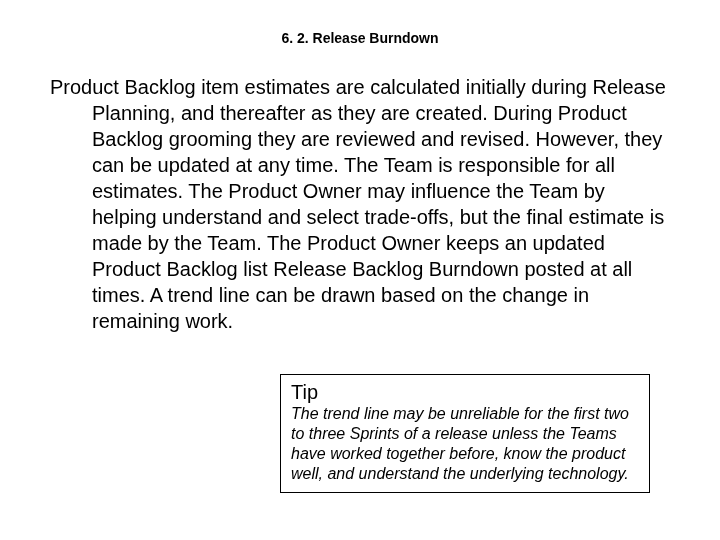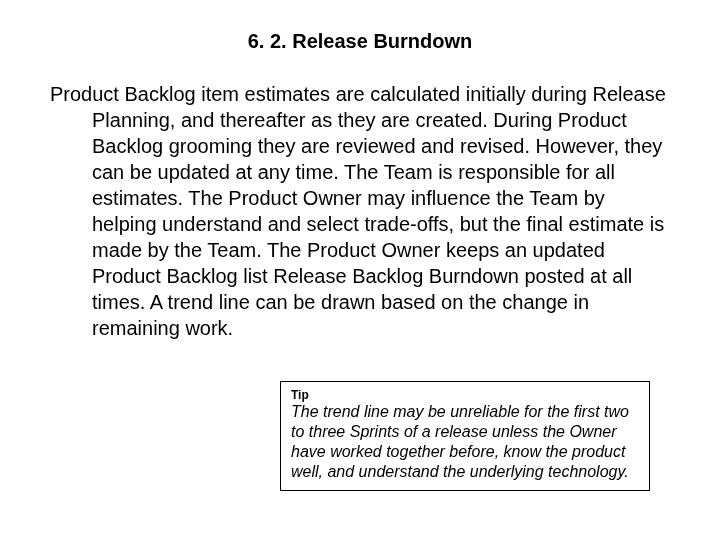--- a/index.html
+++ b/index.html
@@ -9,52 +9,52 @@
     }
     body {
       width: 720px;
       height: 540px;
       background: #ffffff;
       font-family: Arial, Helvetica, sans-serif;
       color: #000000;
       padding: 30px 50px;
     }
     .heading {
-      font-size: 20px;
+      font-size: 14px;
       font-weight: bold;
       text-align: center;
       margin-bottom: 28px;
     }
     .body-text {
       font-size: 20px;
       line-height: 1.3;
       padding-left: 0;
       text-indent: -42px;
       margin-left: 42px;
     }
     .tip-box {
       border: 1px solid #000000;
       width: 370px;
       margin-left: 230px;
       margin-top: 40px;
       padding: 6px 10px 8px 10px;
     }
     .tip-title {
-      font-size: 12px;
-      font-weight: bold;
+      font-size: 20px;
+      font-weight: normal;
     }
     .tip-body {
       font-size: 16px;
       font-style: italic;
       line-height: 1.25;
     }
   </style>
 </head>
 <body>
 
 <div class="heading">6. 2. Release Burndown</div>
 
 <div class="body-text">Product Backlog item estimates are calculated initially during Release Planning, and thereafter as they are created. During Product Backlog grooming they are reviewed and revised. However, they can be updated at any time. The Team is responsible for all estimates. The Product Owner may influence the Team by helping understand and select trade-offs, but the final estimate is made by the Team. The Product Owner keeps an updated Product Backlog list Release Backlog Burndown posted at all times. A trend line can be drawn based on the change in remaining work.</div>
 
 <div class="tip-box">
   <div class="tip-title">Tip</div>
-  <div class="tip-body">The trend line may be unreliable for the first two to three Sprints of a release unless the Owner have worked together before, know the product well, and understand the underlying technology.</div>
+  <div class="tip-body">The trend line may be unreliable for the first two to three Sprints of a release unless the Teams have worked together before, know the product well, and understand the underlying technology.</div>
 </div>
 
 </body></html>

